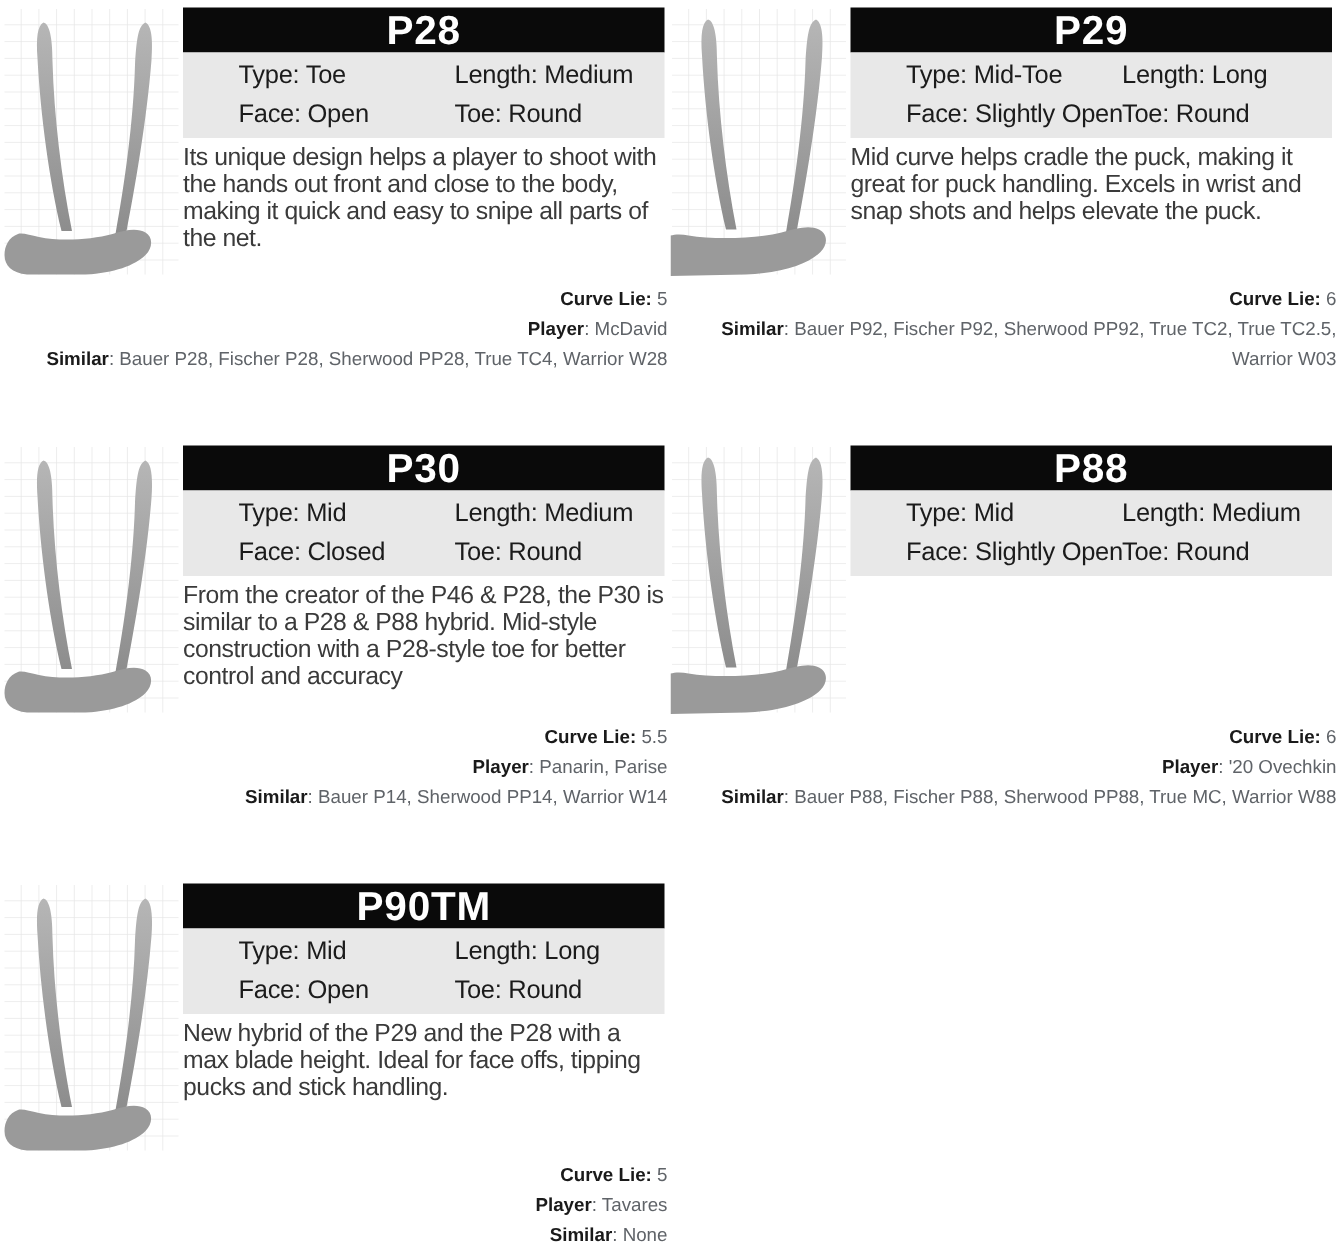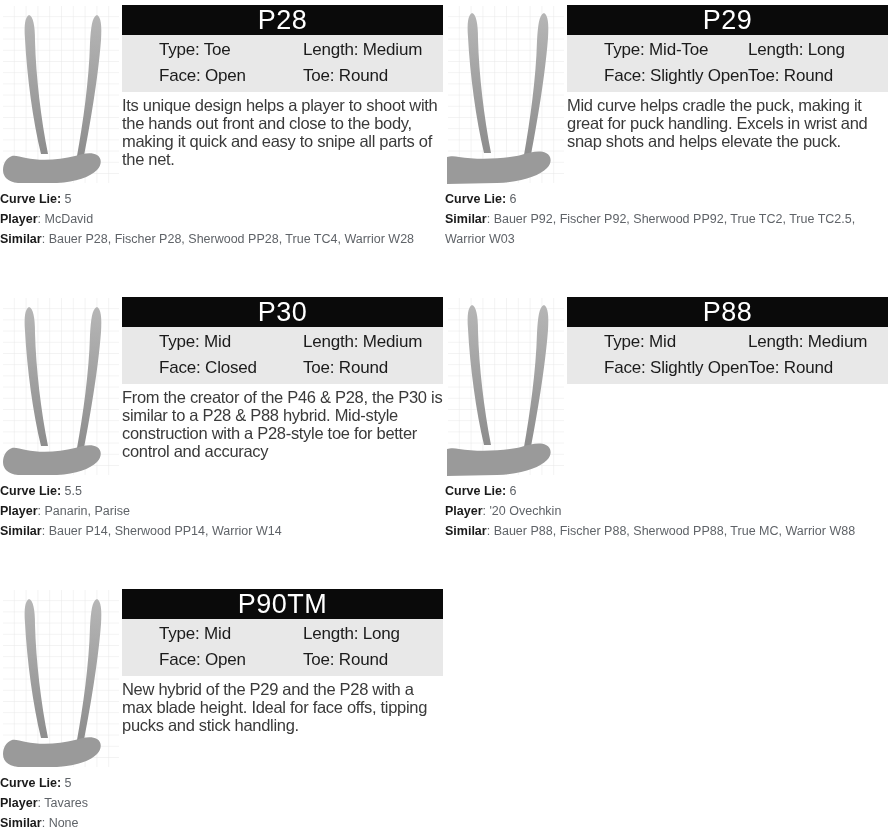--- a/index.html
+++ b/index.html
@@ -25,38 +25,39 @@
   }
   .blade-image{
     width:118px;height:179px;flex:none;
   }
   .card-info{
     width:321px;margin-left:2px;flex:none;
   }
   .card-header{
     height:30px;line-height:30px;
     background:#0a0a0a;color:#ffffff;
-    text-align:center;font-weight:400;font-size:27px;letter-spacing:.5px;
+    text-align:center;font-weight:700;font-size:27px;letter-spacing:.5px;
   }
   .spec-table{
     background:#e8e8e8;
     display:grid;grid-template-columns:181px 1fr;
     padding:2px 0 3px 0;
   }
   .spec-cell{
     font-size:17px;line-height:26px;color:#1b1b1b;white-space:nowrap;letter-spacing:-0.2px;
   }
   .spec-cell.c1{padding-left:37px;}
   .spec-cell b{font-weight:400;}
   .description{
     margin-top:4px;width:321px;
     font-size:16.5px;line-height:18px;letter-spacing:-0.3px;color:#3a3a3a;
   }
   .meta{
-    margin:5px 0 0 0;
+    margin:5px 0 0 20px;
+    text-align:right;
   }
   .meta-line{
     font-size:12.5px;line-height:20px;letter-spacing:0;
   }
   .meta-line b{color:#1a1a1a;font-weight:700;}
   .meta-line span{color:#5f6368;}
 </style>
 </head>
 <body>
 

